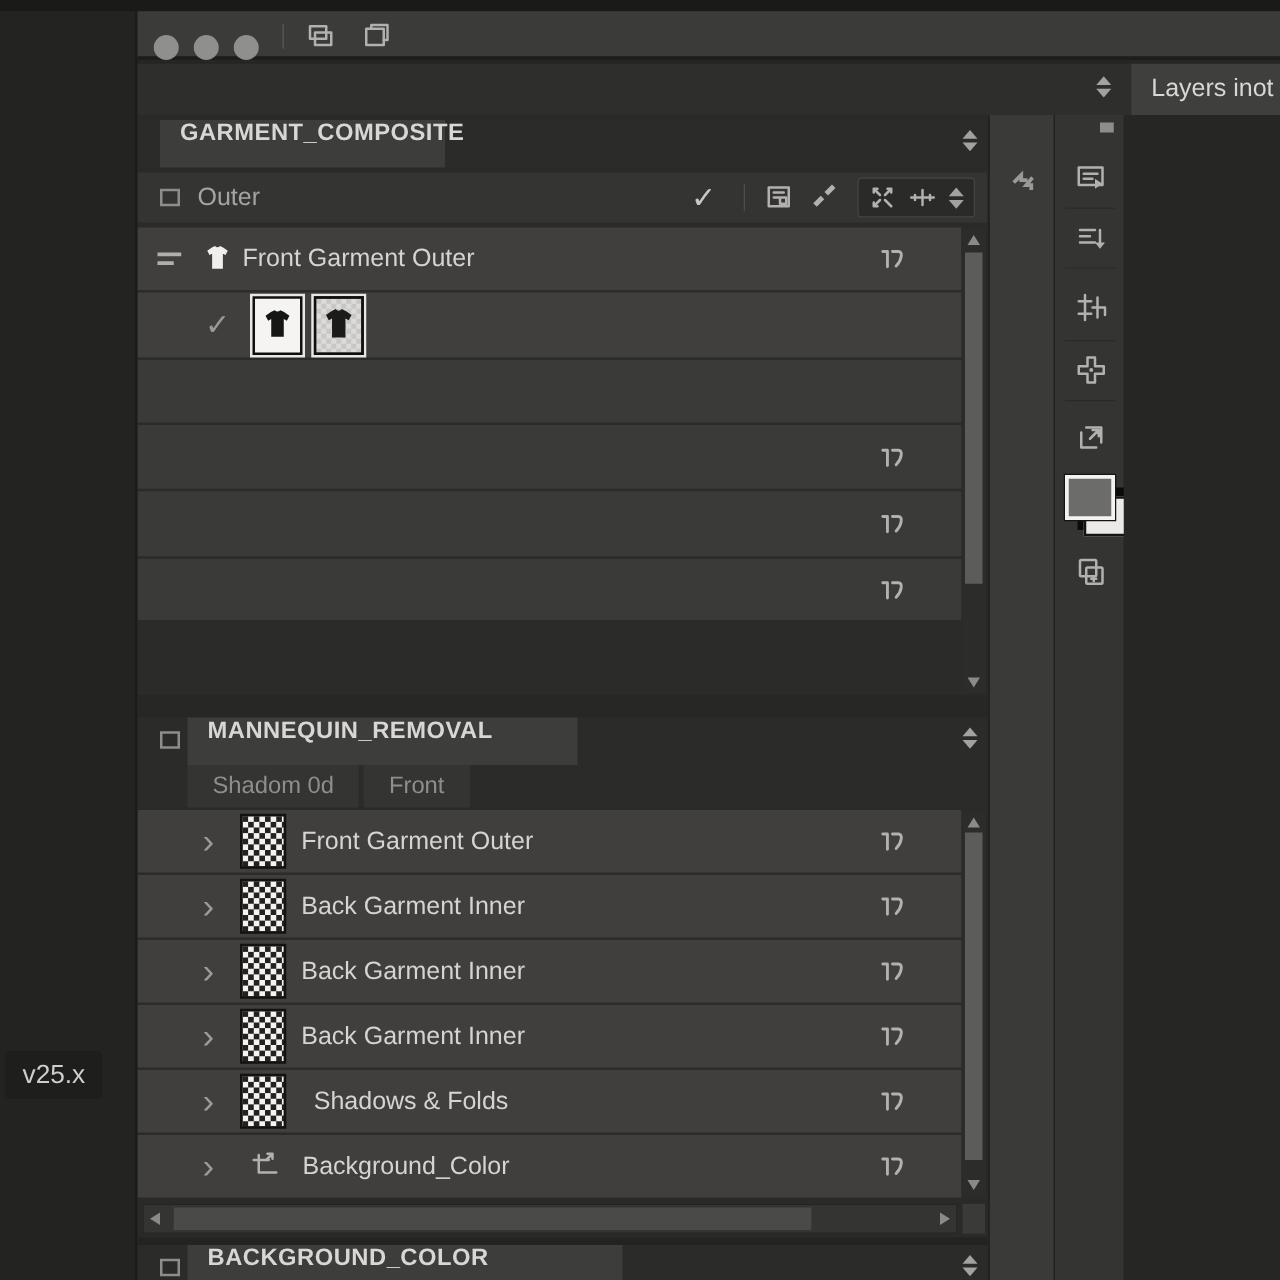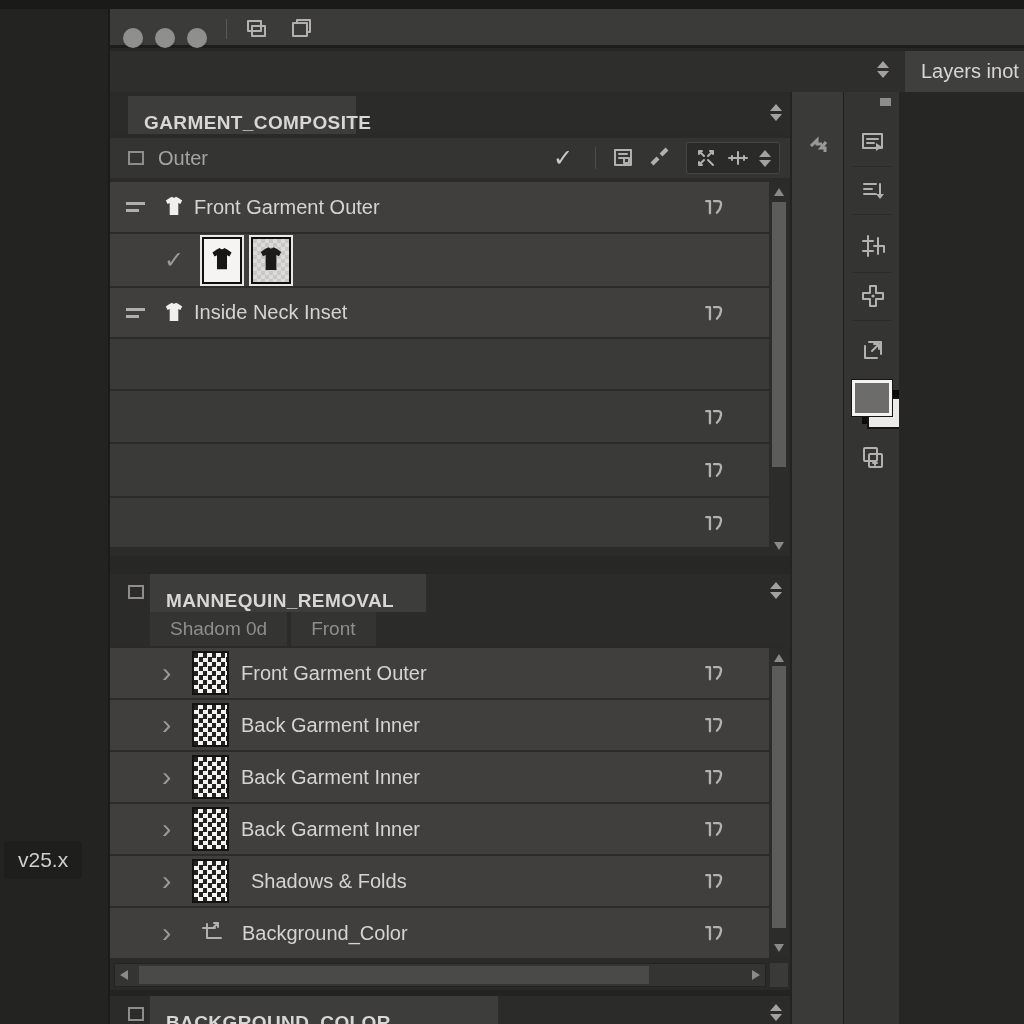--- a/index.html
+++ b/index.html
@@ -30,21 +30,21 @@
 
   
   .spinner { display:flex; flex-direction:column; align-items:center; gap:3px; }
   .spinner .up   { width:0; height:0; border-left:6px solid transparent; border-right:6px solid transparent; border-bottom:7px solid #a3a2a0; }
   .spinner .down { width:0; height:0; border-left:6px solid transparent; border-right:6px solid transparent; border-top:7px solid #a3a2a0; }
 
   
   #main { left:110px; top:92px; width:680px; height:932px; background:#2a2a28; overflow:hidden; }
 
   .panel-header { position:absolute; left:0; width:680px; height:38px; background:#2b2b29; }
-  .panel-header .tab { position:absolute; top:0; height:38px; background:#3d3d3b; display:flex; align-items:flex-end; }
+  .panel-header .tab { position:absolute; top:0; height:38px; background:#3d3d3b; display:flex; align-items:flex-start; }
   .panel-title { color:#d8d7d5; font-size:19px; font-weight:bold; letter-spacing:.4px; padding-left:16px; white-space:nowrap; }
   .hdr-spinner { position:absolute; right:8px; top:8px; }
   .checkbox { width:16px; height:14px; border:2px solid #8e8d8b; background:transparent; }
 
   
   #blend-row { position:absolute; left:0; top:46px; width:680px; height:40px; background:#343432;
                display:flex; align-items:center; }
   #blend-label { color:#a5a4a2; font-size:20px; margin-left:14px; }
   .check-glyph { color:#c9c8c6; font-size:24px; }
   .v-div { width:1px; height:22px; background:#4c4c4a; }
@@ -259,34 +259,20 @@
             <path d="M7.5 3 L10 1.8 Q12 3.8 14 1.8 L16.5 3 L20.2 5.6 L18.4 9 L16.3 7.9 V20 H7.7 V7.9 L5.6 9 L3.8 5.6 Z" fill="#161615"></path>
           </svg>
         </div>
         <div class="big-thumb gray" style="margin-left:9px">
           <svg width="30" height="32" viewBox="0 0 24 24">
             <path d="M7.5 3 L10 1.8 Q12 3.8 14 1.8 L16.5 3 L20.2 5.6 L18.4 9 L16.3 7.9 V20 H7.7 V7.9 L5.6 9 L3.8 5.6 Z" fill="#1b1b1a"></path>
           </svg>
         </div>
       </div>
 
-      <div class="layer-row" style="height:49px">
-        <div class="eq-icon">
-            <i style="width:19px"></i>
-            <i style="width:13px"></i>
-          </div>
-        <svg style="margin-left:16px" width="24" height="26" viewBox="0 0 24 24">
-          <path d="M7.5 3 L10 1.8 Q12 3.8 14 1.8 L16.5 3 L20.2 5.6 L18.4 9 L16.3 7.9 V20 H7.7 V7.9 L5.6 9 L3.8 5.6 Z" fill="#f0efee"></path>
-        </svg>
-        <div class="row-label" style="margin-left:8px">Inside Neck Inset</div>
-        <svg class="bracket" width="22" height="22" viewBox="0 0 19 19">
-          <path class="ic" d="M6 15 V4.5 H2.8"></path>
-          <path class="ic" d="M9.5 4.5 H13.5 Q16 4.5 15.5 8 Q15 11.5 12 14.5"></path>
-        </svg>
-      </div>
 
       <div class="layer-row empty" style="height:50px"></div>
 
       <div class="layer-row empty" style="height:51px">
         <svg class="bracket" width="22" height="22" viewBox="0 0 19 19">
           <path class="ic" d="M6 15 V4.5 H2.8"></path>
           <path class="ic" d="M9.5 4.5 H13.5 Q16 4.5 15.5 8 Q15 11.5 12 14.5"></path>
         </svg>
       </div>
       <div class="layer-row empty" style="height:52px">
@@ -306,21 +292,21 @@
         <div class="arr-up"></div>
         <div class="v-thumb" style="top:18px; height:265px"></div>
         <div class="arr-down"></div>
       </div>
     </div>
 
     <div class="abs" style="left:0; top:464px; width:680px; height:18px; background:#272725"></div>
 
     <div class="panel-header" style="top:482px">
       <div class="checkbox" style="position:absolute; left:18px; top:11px"></div>
-      <div class="tab" style="left:40px; width:276px">
+      <div class="tab" style="left:40px; width:312px">
         <div class="panel-title">MANNEQUIN_REMOVAL</div>
       </div>
       <div class="hdr-spinner spinner">
           <div class="up"></div>
           <div class="down"></div>
         </div>
     </div>
 
     <div id="subtabs">
       <div class="subtab">Shadom 0d</div>

